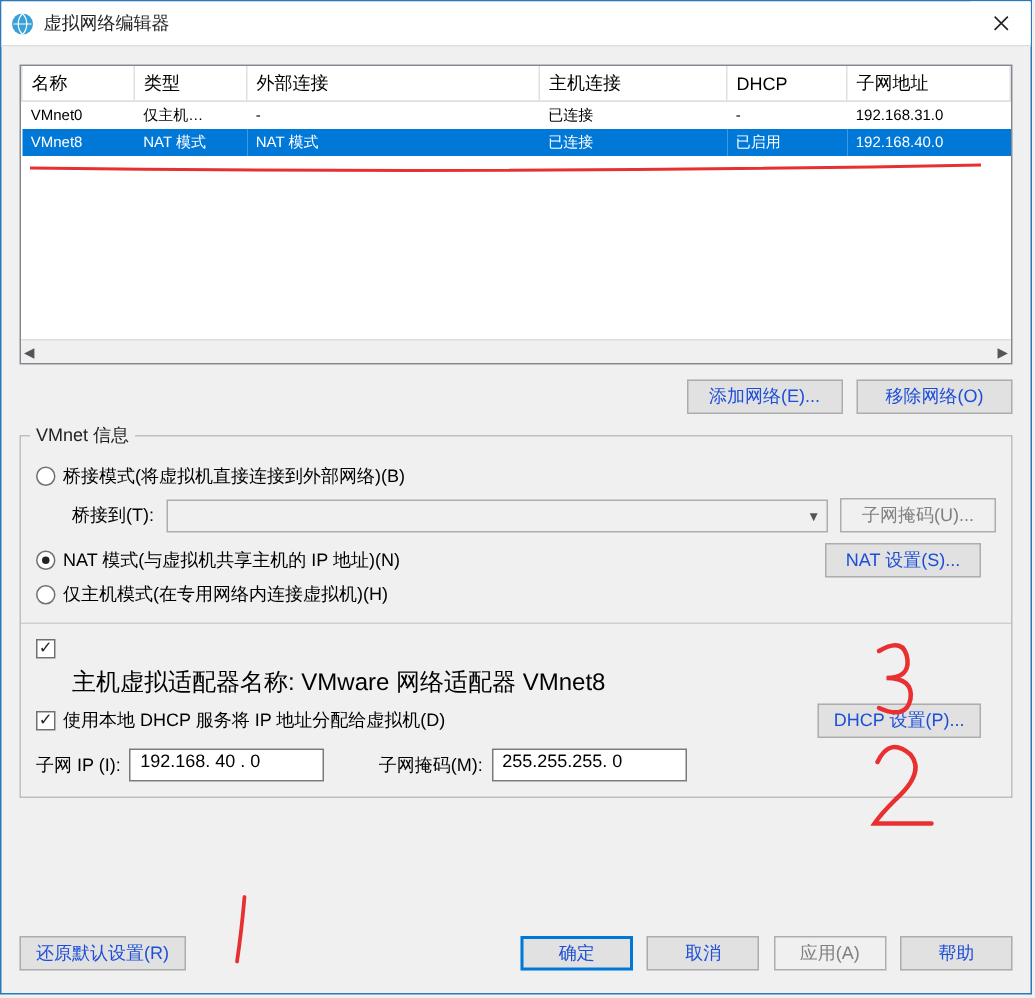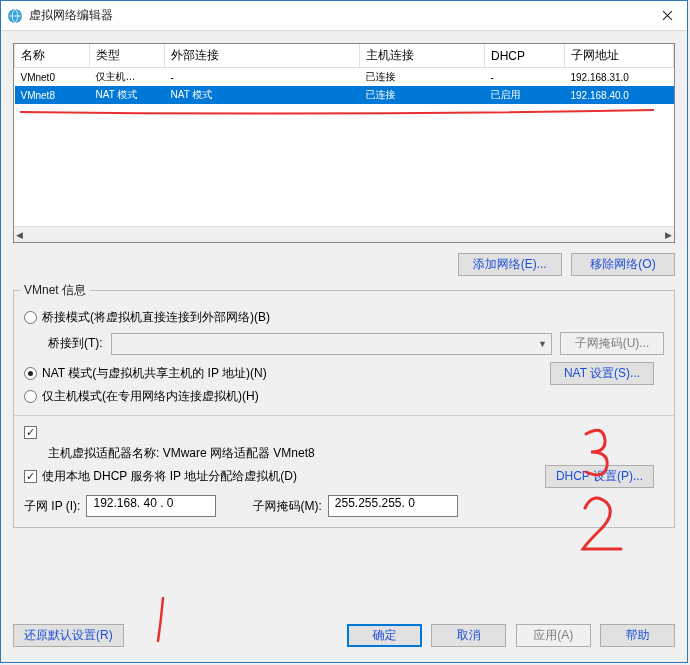--- a/index.html
+++ b/index.html
@@ -200,21 +200,21 @@
       right: 10px;
       min-width: 104px;
     }
     .hr {
       border: none;
       border-top: 1px solid #d0d0d0;
       margin: 10px -10px;
     }
     .adapter-name {
       margin: 6px 0 6px 24px;
-      font-size: 12px;
+      font-size: 16px;
     }
     .ip-row {
       margin-top: 10px;
       display: flex;
       align-items: center;
       gap: 6px;
     }
     .ip-input, .mask-input {
       border: 1px solid #7a7a7a;
       background: #fff;

